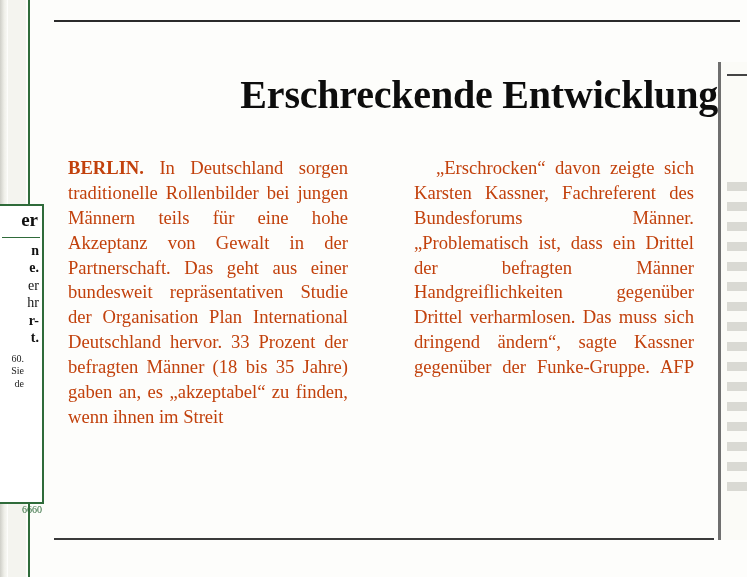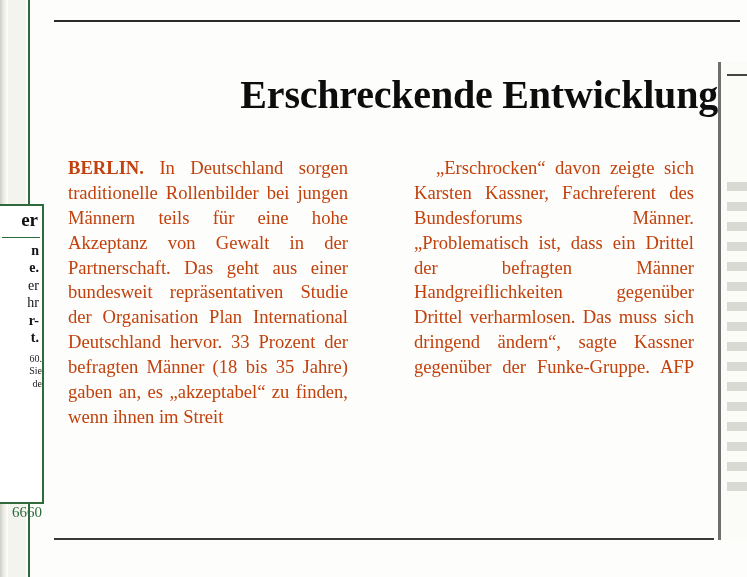--- a/index.html
+++ b/index.html
@@ -121,30 +121,30 @@
     color: #111;
     font-weight: bold;
   }
   .left-body .thin {
     font-weight: normal;
   }
   .left-small {
     font-size: 10px;
     line-height: 1.25;
     text-align: right;
-    padding-right: 0;
+    padding-right: 18px;
     color: #222;
     font-weight: normal;
     margin-top: 6px;
   }
   .left-tag {
     position: absolute;
     left: 2px; top: 300px;
     width: 40px;
-    font-size: 15px;
+    font-size: 10px;
     color: #2f6b3a;
     text-align: right;
     padding-right: 2px;
   }
 
   
   .article {
     position: absolute;
     left: 46px; top: 58px;
     width: 672px;

